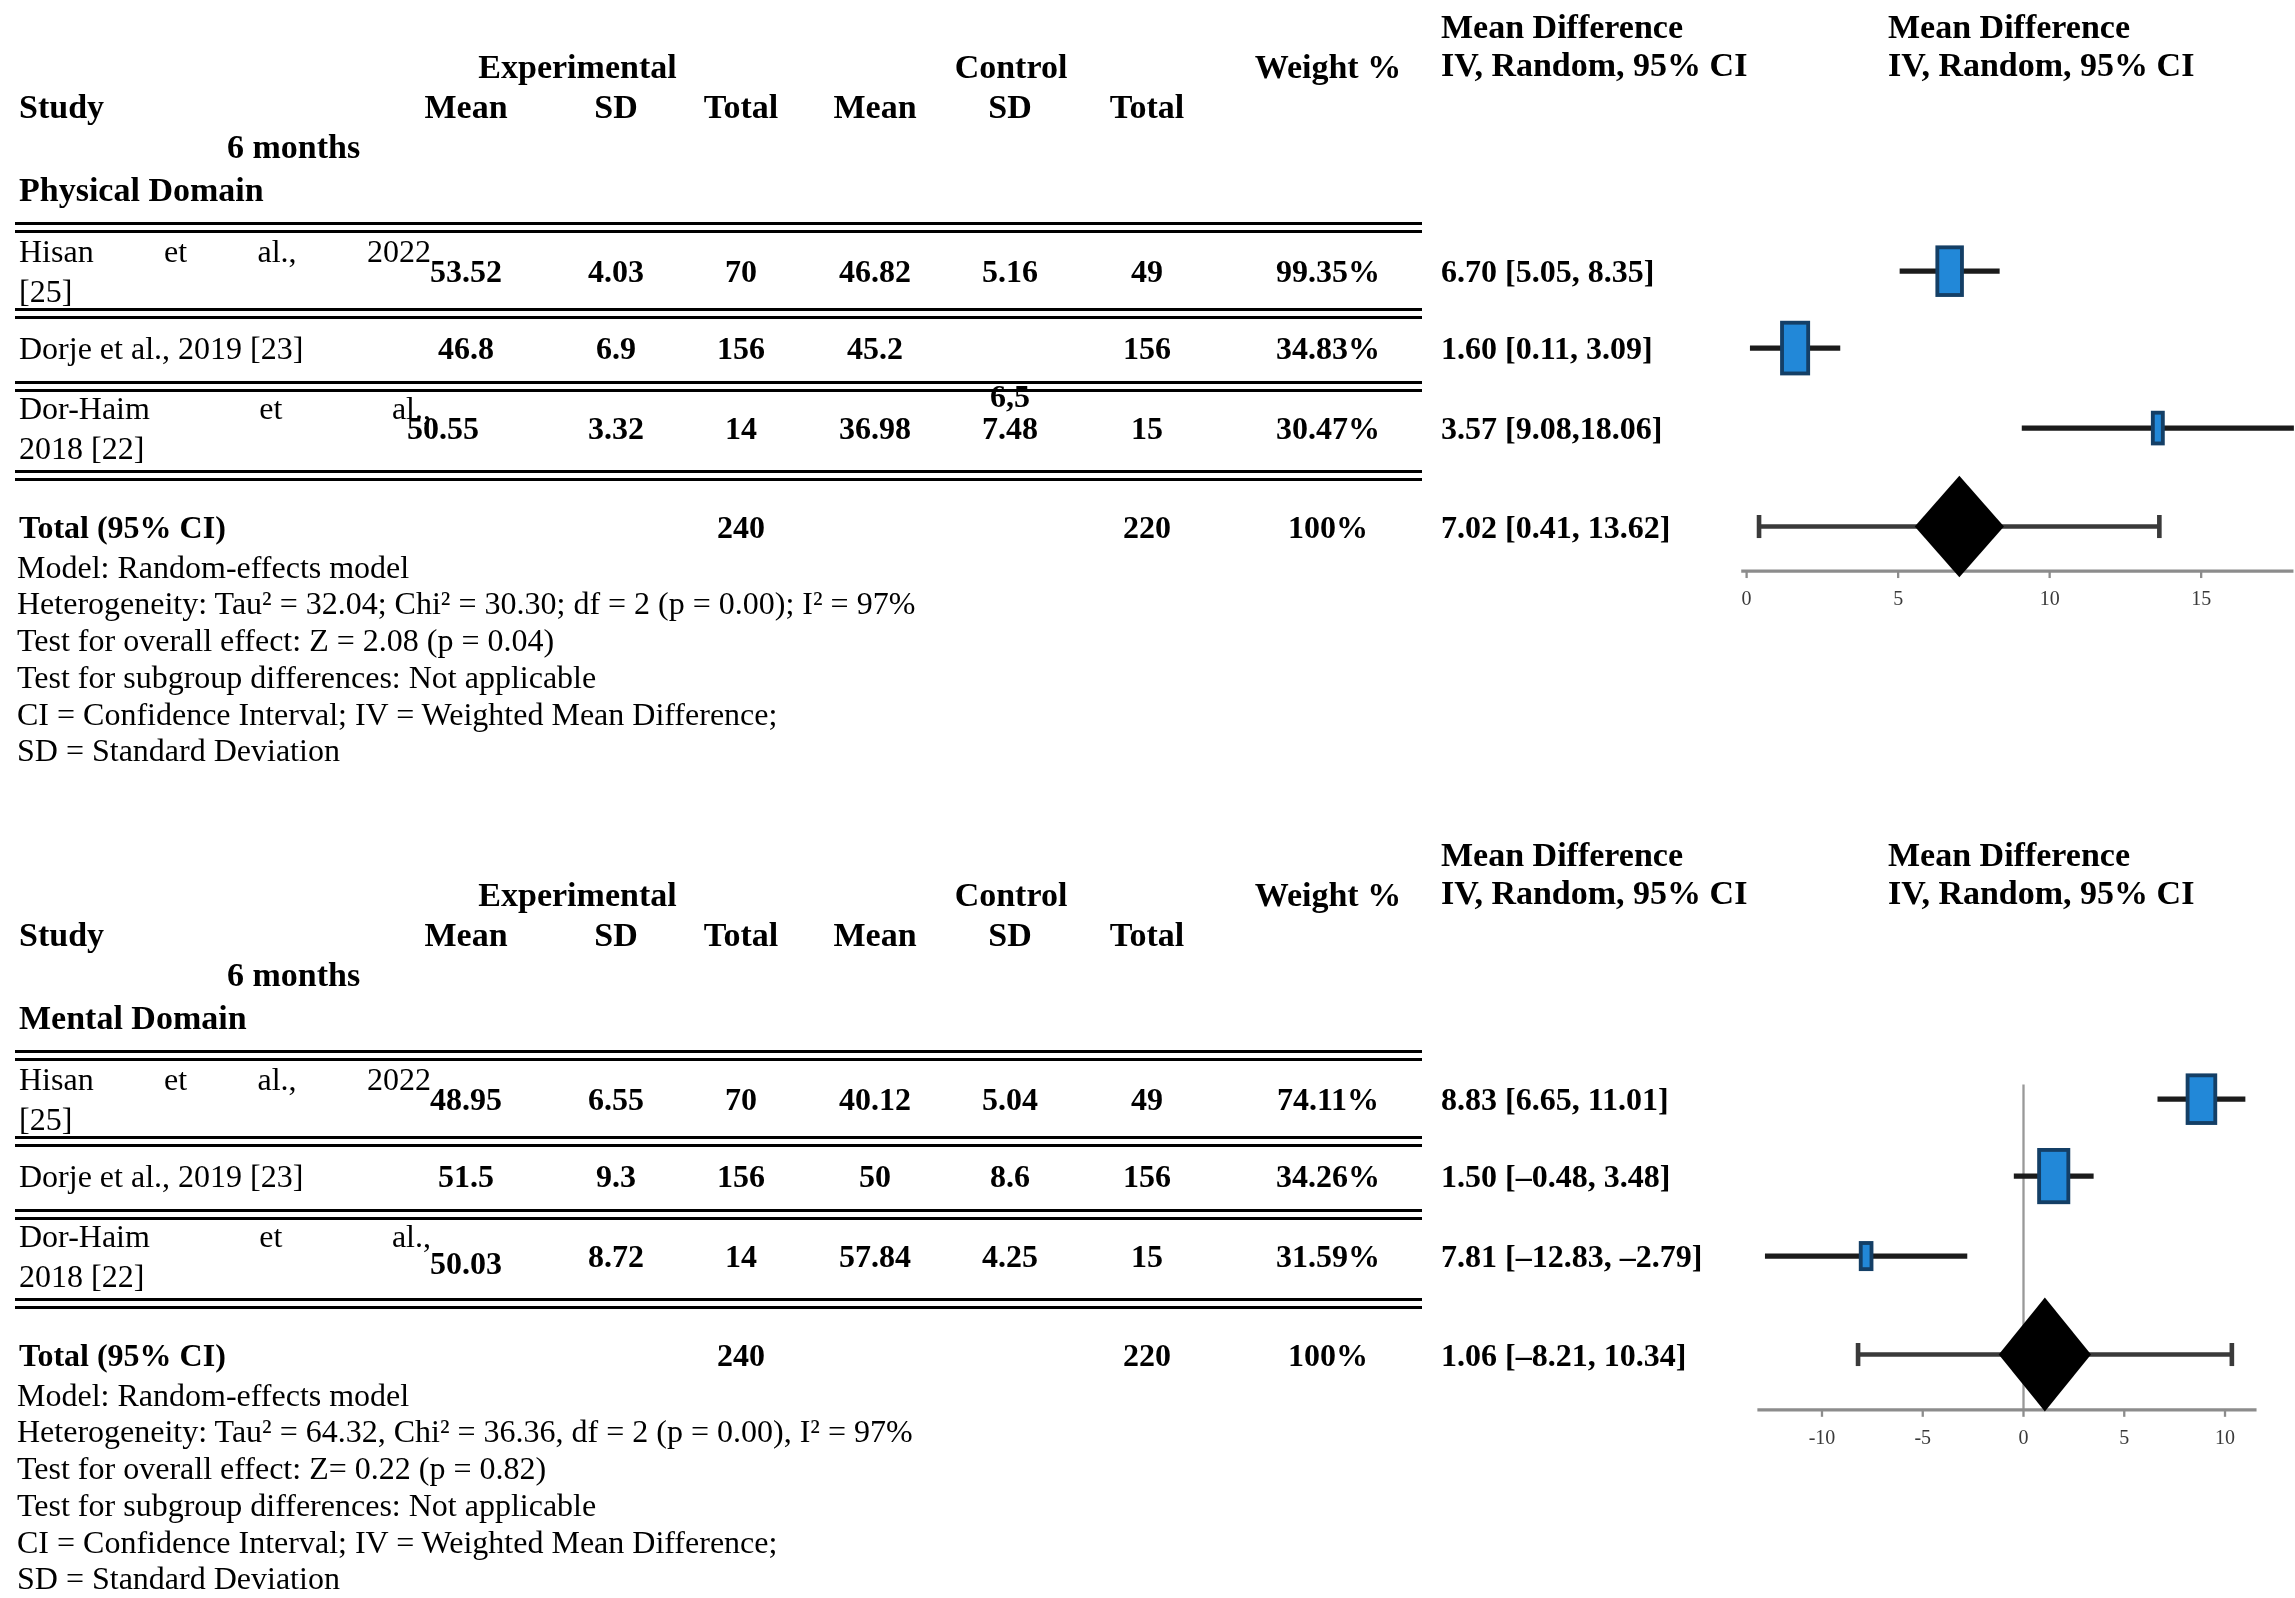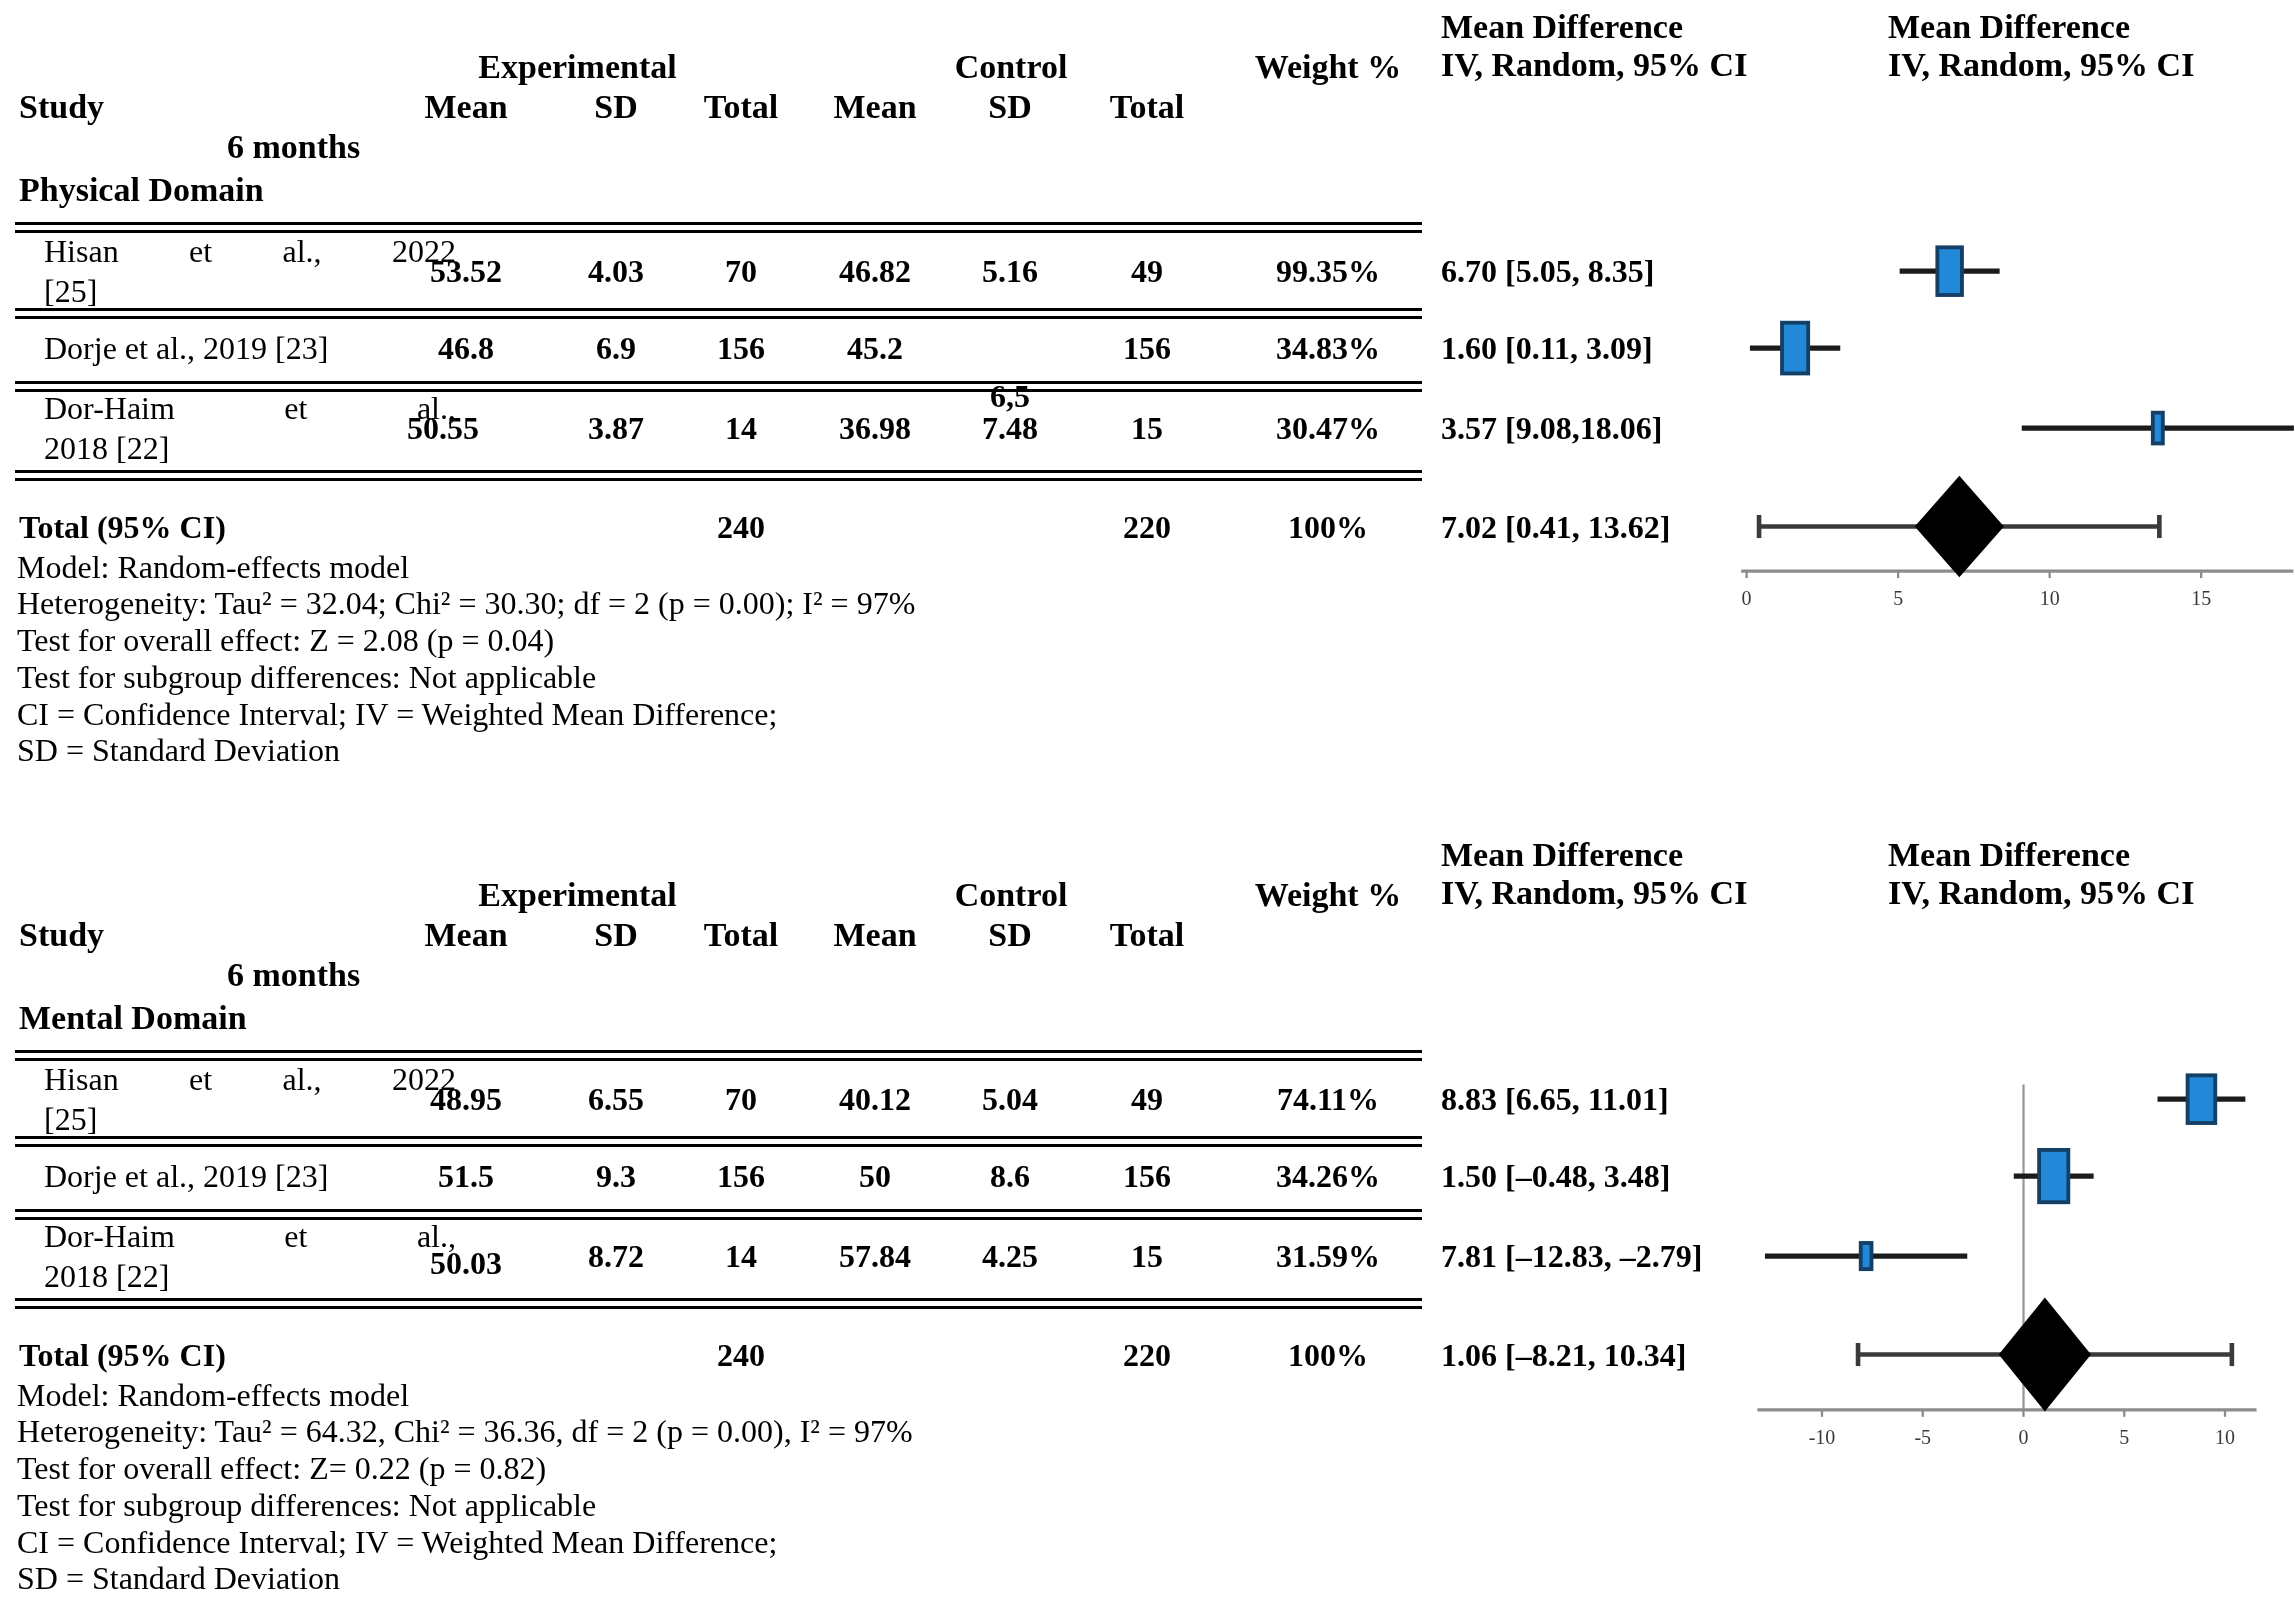--- a/index.html
+++ b/index.html
@@ -8,21 +8,21 @@
     font-family:"Liberation Serif","DejaVu Serif",serif;color:#000;
   }
   .panel{position:absolute;left:0;width:2295px;height:770px;}
   
   .t{position:absolute;font-size:32px;line-height:40px;white-space:nowrap;}
   .h{position:absolute;font-size:34px;line-height:38px;font-weight:700;white-space:nowrap;}
   .ctr{text-align:center;}
   .b{font-weight:700;}
   
   .cell{position:absolute;font-size:32px;line-height:40px;font-weight:700;text-align:center;}
-  .study-name{position:absolute;left:19px;width:412px;font-size:32px;line-height:40px;font-weight:400;text-align:left;margin-left:25px;}
+  .study-name{position:absolute;left:19px;width:412px;font-size:32px;line-height:40px;font-weight:400;text-align:left;}
   .study-name .jline{display:flex;justify-content:space-between;}
   .ci-cell{position:absolute;left:1441px;width:331px;font-size:32px;line-height:40px;font-weight:700;text-align:left;white-space:nowrap;}
   
   .rule{position:absolute;left:15.4px;width:1407px;height:4.6px;border-top:3.8px solid #000;border-bottom:3.8px solid #000;}
   .plot{position:absolute;left:1732px;top:0;width:563px;height:770px;}
   .footer-line{position:absolute;left:17px;font-size:32px;line-height:40px;white-space:nowrap;font-weight:400;}
 </style>
 </head>
 <body>
 
@@ -78,21 +78,21 @@
       <div class="ci-cell" style="top: 328px;">1.60 [0.11, 3.09]</div>
       <div class="study-name" style="top: 388px;">
         <div class="jline">
           <span>Dor-Haim</span>
           <span>et</span>
           <span>al.,</span>
         </div>
         <div>2018 [22]</div>
       </div>
       <div class="cell" style="left: 366px; width: 154px; top: 408px;">50.55</div>
-      <div class="cell" style="left: 539px; width: 154px; top: 408px;">3.87</div>
+      <div class="cell" style="left: 539px; width: 154px; top: 408px;">3.32</div>
       <div class="cell" style="left: 664px; width: 154px; top: 408px;">14</div>
       <div class="cell" style="left: 798px; width: 154px; top: 408px;">36.98</div>
       <div class="cell" style="left: 933px; width: 154px; top: 408px;">7.48</div>
       <div class="cell" style="left: 1070px; width: 154px; top: 408px;">15</div>
       <div class="cell" style="left: 1232px; width: 192px; top: 408px;">30.47%</div>
       <div class="ci-cell" style="top: 408px;">3.57 [9.08,18.06]</div>
     </div>
   <div class="t b" style="left:19px;top:507px">Total (95% CI)</div>
   <div class="cell" style="left:664px;top:507px;width:154px">240</div>
   <div class="cell" style="left:1070px;top:507px;width:154px">220</div>

